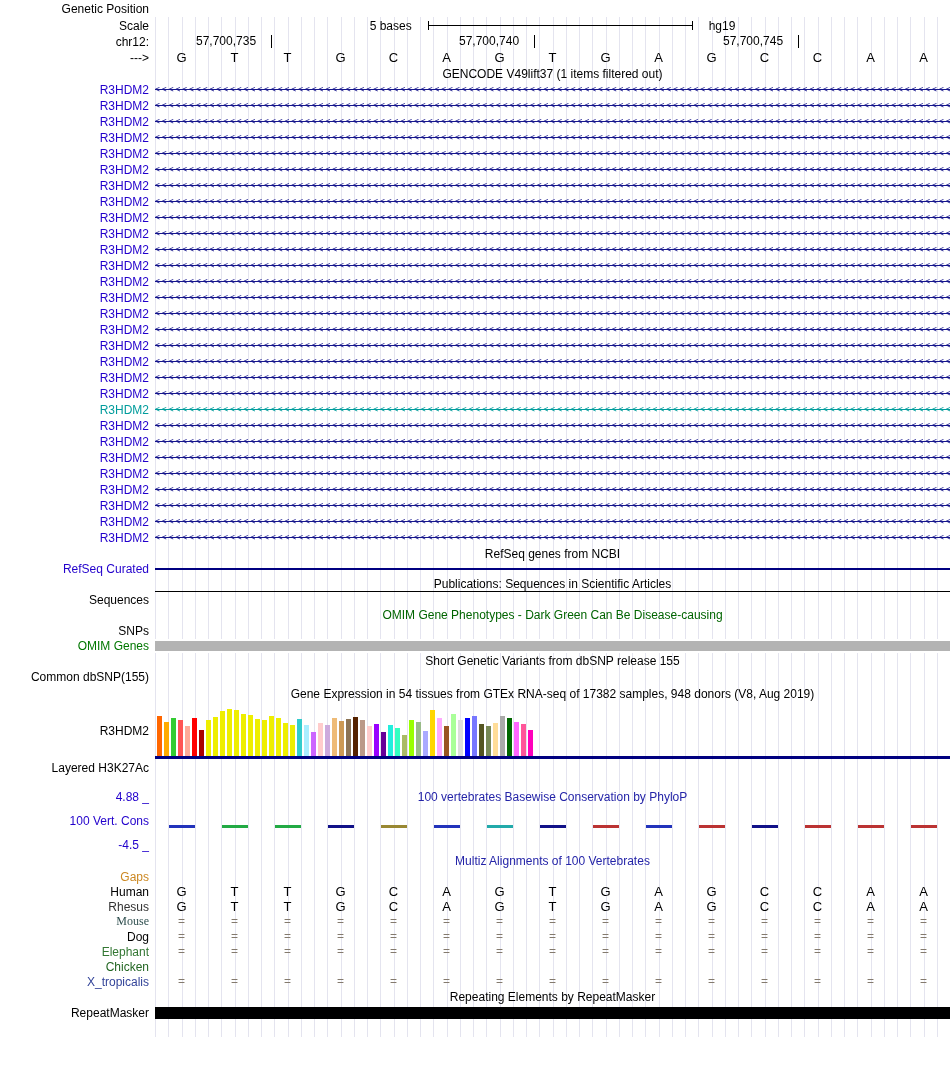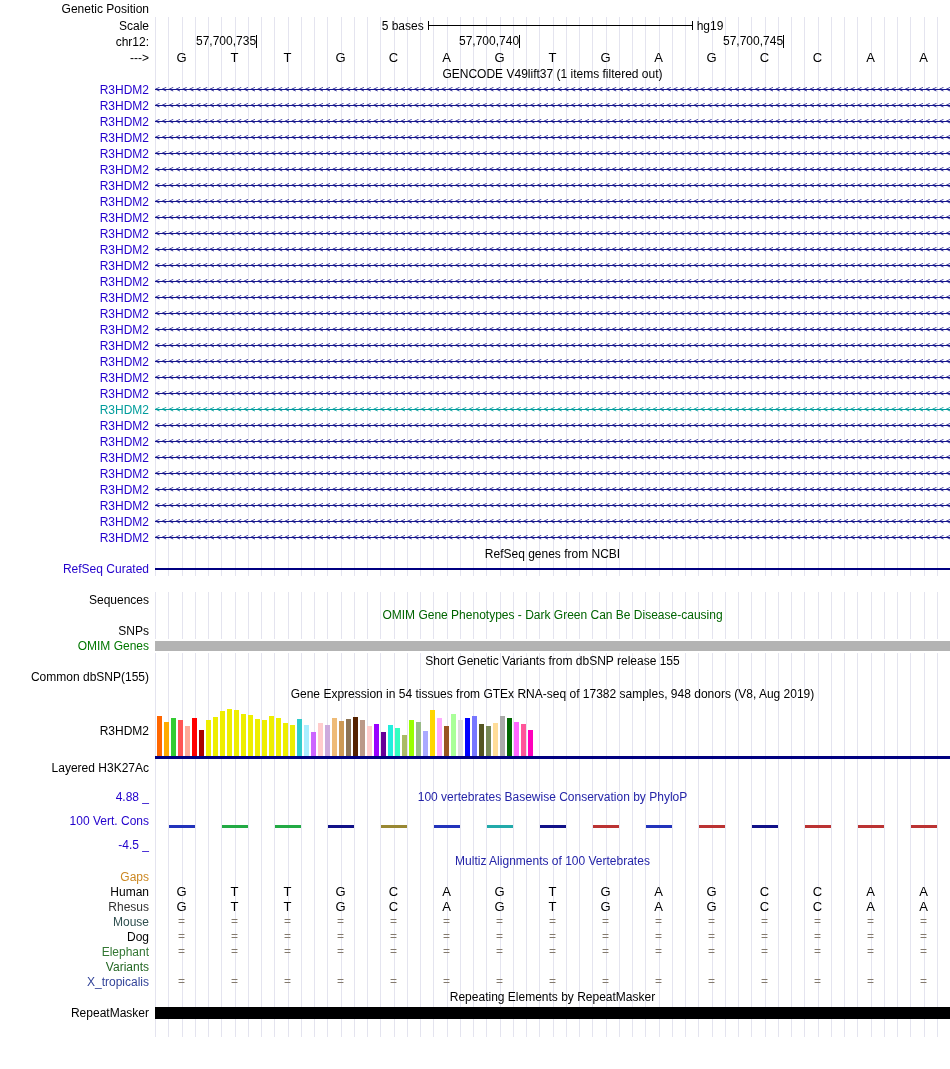--- a/index.html
+++ b/index.html
@@ -16,26 +16,26 @@
   .center{display:flex;align-items:center;justify-content:center}
   .title{white-space:pre}
   .big{font-size:13px}
   .t-blue{color:#2424a8}
   .t-green{color:#006400}
   .blue-label{color:#2200CC}
   .green-label{color:#007700}
   .underline{border-bottom:1px solid #000}
 
   
-  .scale-wrap{display:flex;align-items:center;justify-content:center;gap:4px;height:100%;width:100%}
+  .scale-wrap{display:flex;align-items:center;justify-content:center;gap:16px;height:100%;width:100%}
   .scale-bar{width:265px;height:9px;border-left:1px solid #000;border-right:1px solid #000;
              background:linear-gradient(to bottom,transparent 4px,#000 4px,#000 5px,transparent 5px)}
 
   
-  .coord{position:absolute;top:1px;height:13px;line-height:13px;border-right:1.5px solid #000;padding-right:0}
+  .coord{position:absolute;top:1px;height:13px;line-height:13px;border-right:1.5px solid #000;padding-right:15px}
 
   
   .basecols{display:flex}
   .basecol{width:53px;flex:none;text-align:center;line-height:16px}
   .base-letter{font-size:13px}
   .mzcell{font-size:13px;line-height:15px}
   .eq{color:#847a6d;font-size:12px}
 
   
   .gene-label{color:#2200CC}
@@ -303,20 +303,23 @@
 
   <div class="row h14">
     <div class="lbl blue-label">RefSeq Curated</div>
     <div class="trk grid">
       <div class="refseq-line"></div>
     </div>
   </div>
 
   <div class="row h16">
     <div class="lbl"></div>
+    <div class="trk grid center underline">
+      <span class="title">Publications: Sequences in Scientific Articles</span>
+    </div>
   </div>
 
   <div class="row h15">
     <div class="lbl">Sequences</div>
     <div class="trk grid"></div>
   </div>
 
   <div class="row h16">
     <div class="lbl"></div>
     <div class="trk grid center">
@@ -551,21 +554,21 @@
           <div class="basecol mzcell">G</div>
           <div class="basecol mzcell">A</div>
           <div class="basecol mzcell">G</div>
           <div class="basecol mzcell">C</div>
           <div class="basecol mzcell">C</div>
           <div class="basecol mzcell">A</div>
           <div class="basecol mzcell">A</div>
         </div>
       </div>
       <div class="row h15">
-        <div class="lbl" style="color: rgb(47, 79, 79);">Mouse</div>
+        <div class="lbl" style="color: rgb(47, 79, 79); font-family: Liberation Serif, serif;">Mouse</div>
         <div class="trk grid basecols">
           <div class="basecol mzcell eq">=</div>
           <div class="basecol mzcell eq">=</div>
           <div class="basecol mzcell eq">=</div>
           <div class="basecol mzcell eq">=</div>
           <div class="basecol mzcell eq">=</div>
           <div class="basecol mzcell eq">=</div>
           <div class="basecol mzcell eq">=</div>
           <div class="basecol mzcell eq">=</div>
           <div class="basecol mzcell eq">=</div>
@@ -611,21 +614,21 @@
           <div class="basecol mzcell eq">=</div>
           <div class="basecol mzcell eq">=</div>
           <div class="basecol mzcell eq">=</div>
           <div class="basecol mzcell eq">=</div>
           <div class="basecol mzcell eq">=</div>
           <div class="basecol mzcell eq">=</div>
           <div class="basecol mzcell eq">=</div>
         </div>
       </div>
       <div class="row h15">
-        <div class="lbl" style="color: rgb(34, 102, 34);">Variants</div>
+        <div class="lbl" style="color: rgb(34, 102, 34);">Chicken</div>
         <div class="trk grid basecols">
           <div class="basecol mzcell"></div>
           <div class="basecol mzcell"></div>
           <div class="basecol mzcell"></div>
           <div class="basecol mzcell"></div>
           <div class="basecol mzcell"></div>
           <div class="basecol mzcell"></div>
           <div class="basecol mzcell"></div>
           <div class="basecol mzcell"></div>
           <div class="basecol mzcell"></div>

